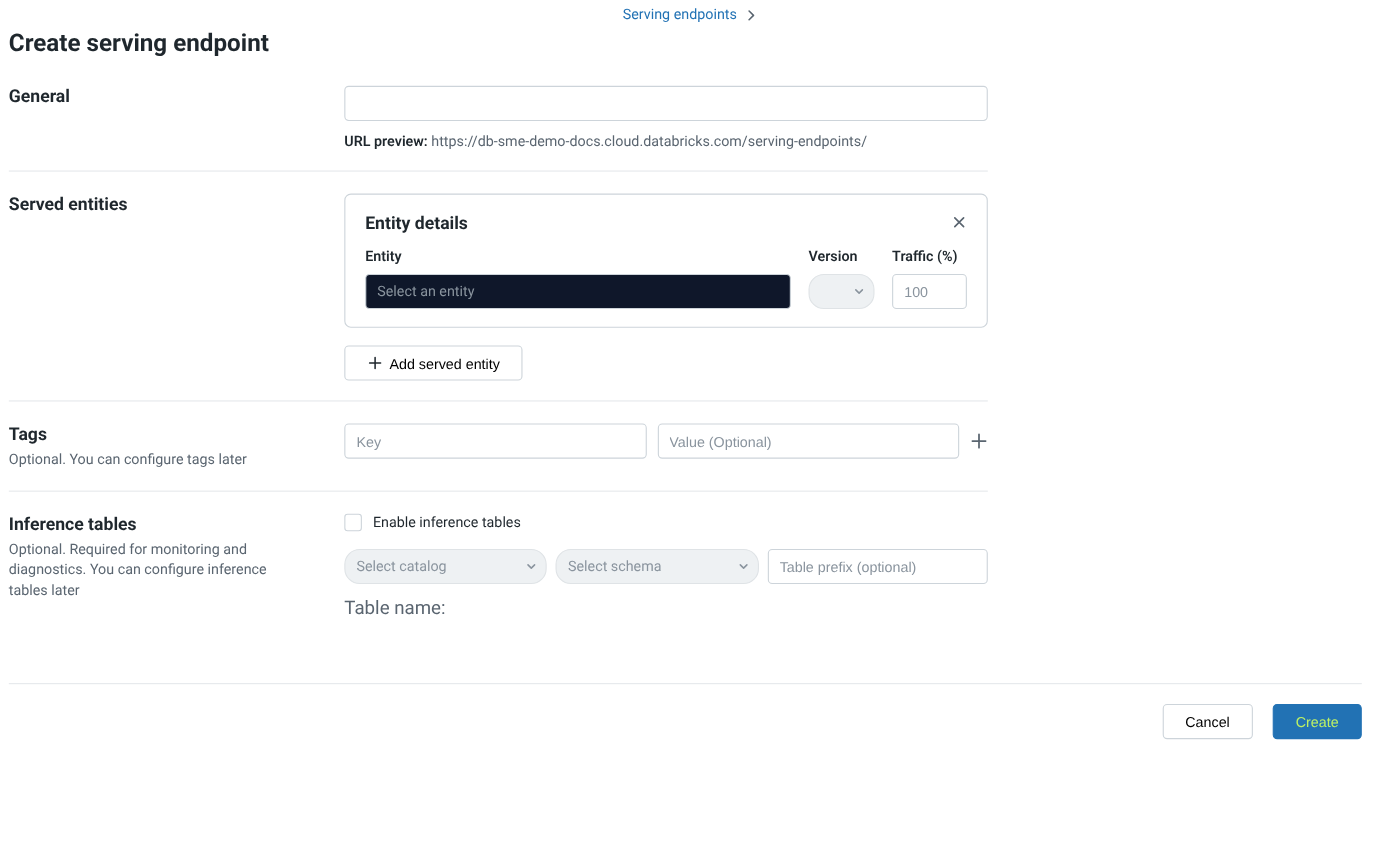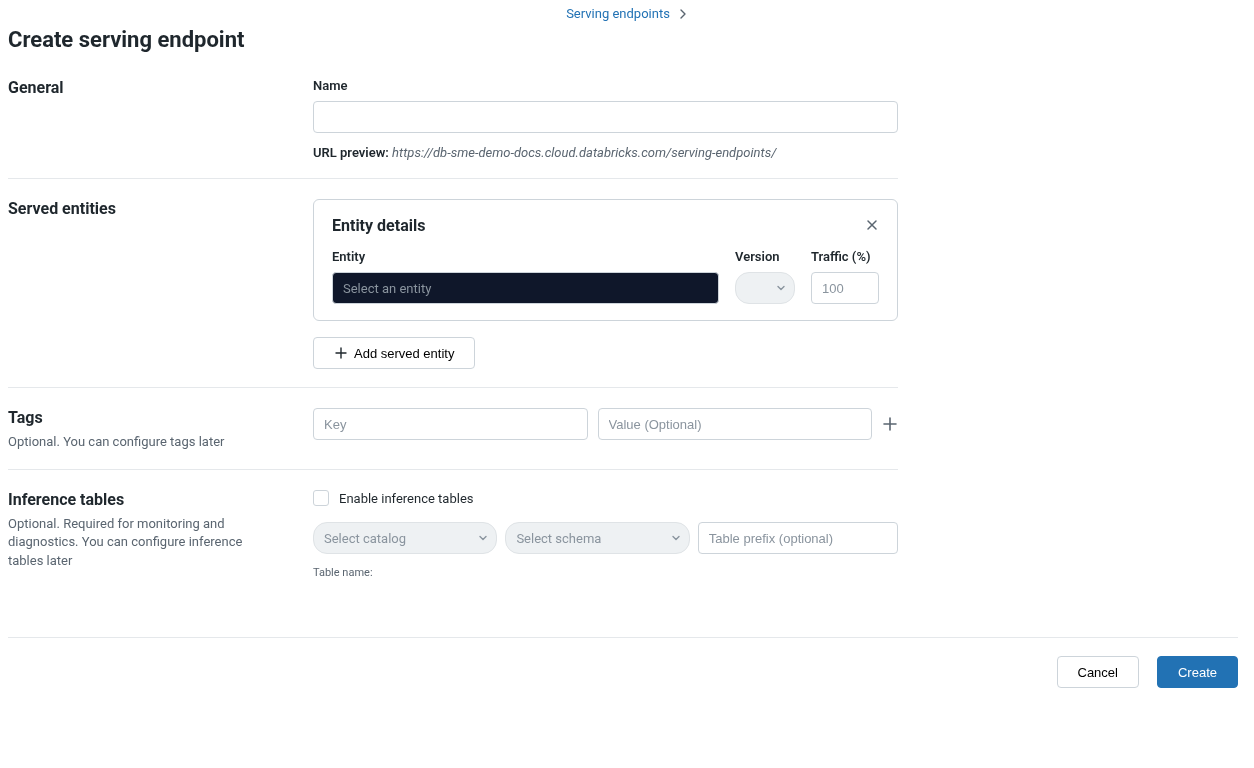--- a/index.html
+++ b/index.html
@@ -74,21 +74,21 @@
   }
   .text-input::placeholder { color: #8a949e; }
   .text-input:disabled, .select-like.disabled {
     background: #eef1f3;
     color: #8a949e;
     border-color: #dfe3e6;
     border-radius: 14px;
   }
   .url-preview { margin-top: 12px; font-size: 13px; color: #1f272d; }
   .url-preview .lbl { font-weight: 600; margin-top: 48px; }
-  .url-preview .val { color: #5a6570; font-style: italic; }
+  .url-preview .val { color: #5a6570; }
 
   .entity-card {
     border: 1px solid #cdd4da;
     border-radius: 6px;
     padding: 16px 18px;
     position: relative;
   }
   .entity-card h3 {
     margin: 0 0 14px 0;
     font-size: 16px;
@@ -134,21 +134,21 @@
     padding: 0 20px;
     font-size: 13px;
     cursor: pointer;
     display: inline-flex;
     align-items: center;
     gap: 6px;
   }
   .btn.primary {
     background: #2272b4;
     border-color: #2272b4;
-    color: #ffffff;
+    color: #bef264;
   }
   .add-entity-wrap { margin-top: 16px; }
 
   .tags-row {
     display: flex;
     gap: 10px;
     align-items: center;
     justify-content: space-between;
   }
   .tags-row .text-input { width: 268px; }
@@ -164,21 +164,21 @@
   .checkbox {
     width: 16px; height: 16px;
     border: 1px solid #cdd4da;
     border-radius: 3px;
     background: #fff;
     cursor: pointer;
   }
   .inference-grid { display: flex; gap: 8px; }
   .inference-grid .select-like { width: 186px; }
   .inference-grid .text-input.prefix { width: 202px; }
-  .tablename { margin-top: 12px; font-size: 11px; color: #5a6570; }
+  .tablename { margin-top: 12px; font-size: 17px; color: #5a6570; }
 
   .footer-bar {
     border-top: 1px solid #e5e8eb;
     padding-top: 18px;
     margin-top: 40px;
     display: flex;
     justify-content: flex-end;
     gap: 18px;
     width: 1230px;
   }
@@ -197,21 +197,20 @@
   </span>
 </div>
 
 <h1 class="page-title">Create serving endpoint</h1>
 
 <div class="section">
   <div class="section-left">
     <h2>General</h2>
   </div>
   <div class="section-right">
-    <label class="field-label">Name</label>
     <input type="text" class="text-input" value="" style="">
     <div class="url-preview">
       <span class="lbl">URL preview:</span>
       <span class="val">https://db-sme-demo-docs.cloud.databricks.com/serving-endpoints/</span>
     </div>
   </div>
 </div>
 
 <div class="section" style="padding-top:20px;">
   <div class="section-left">

